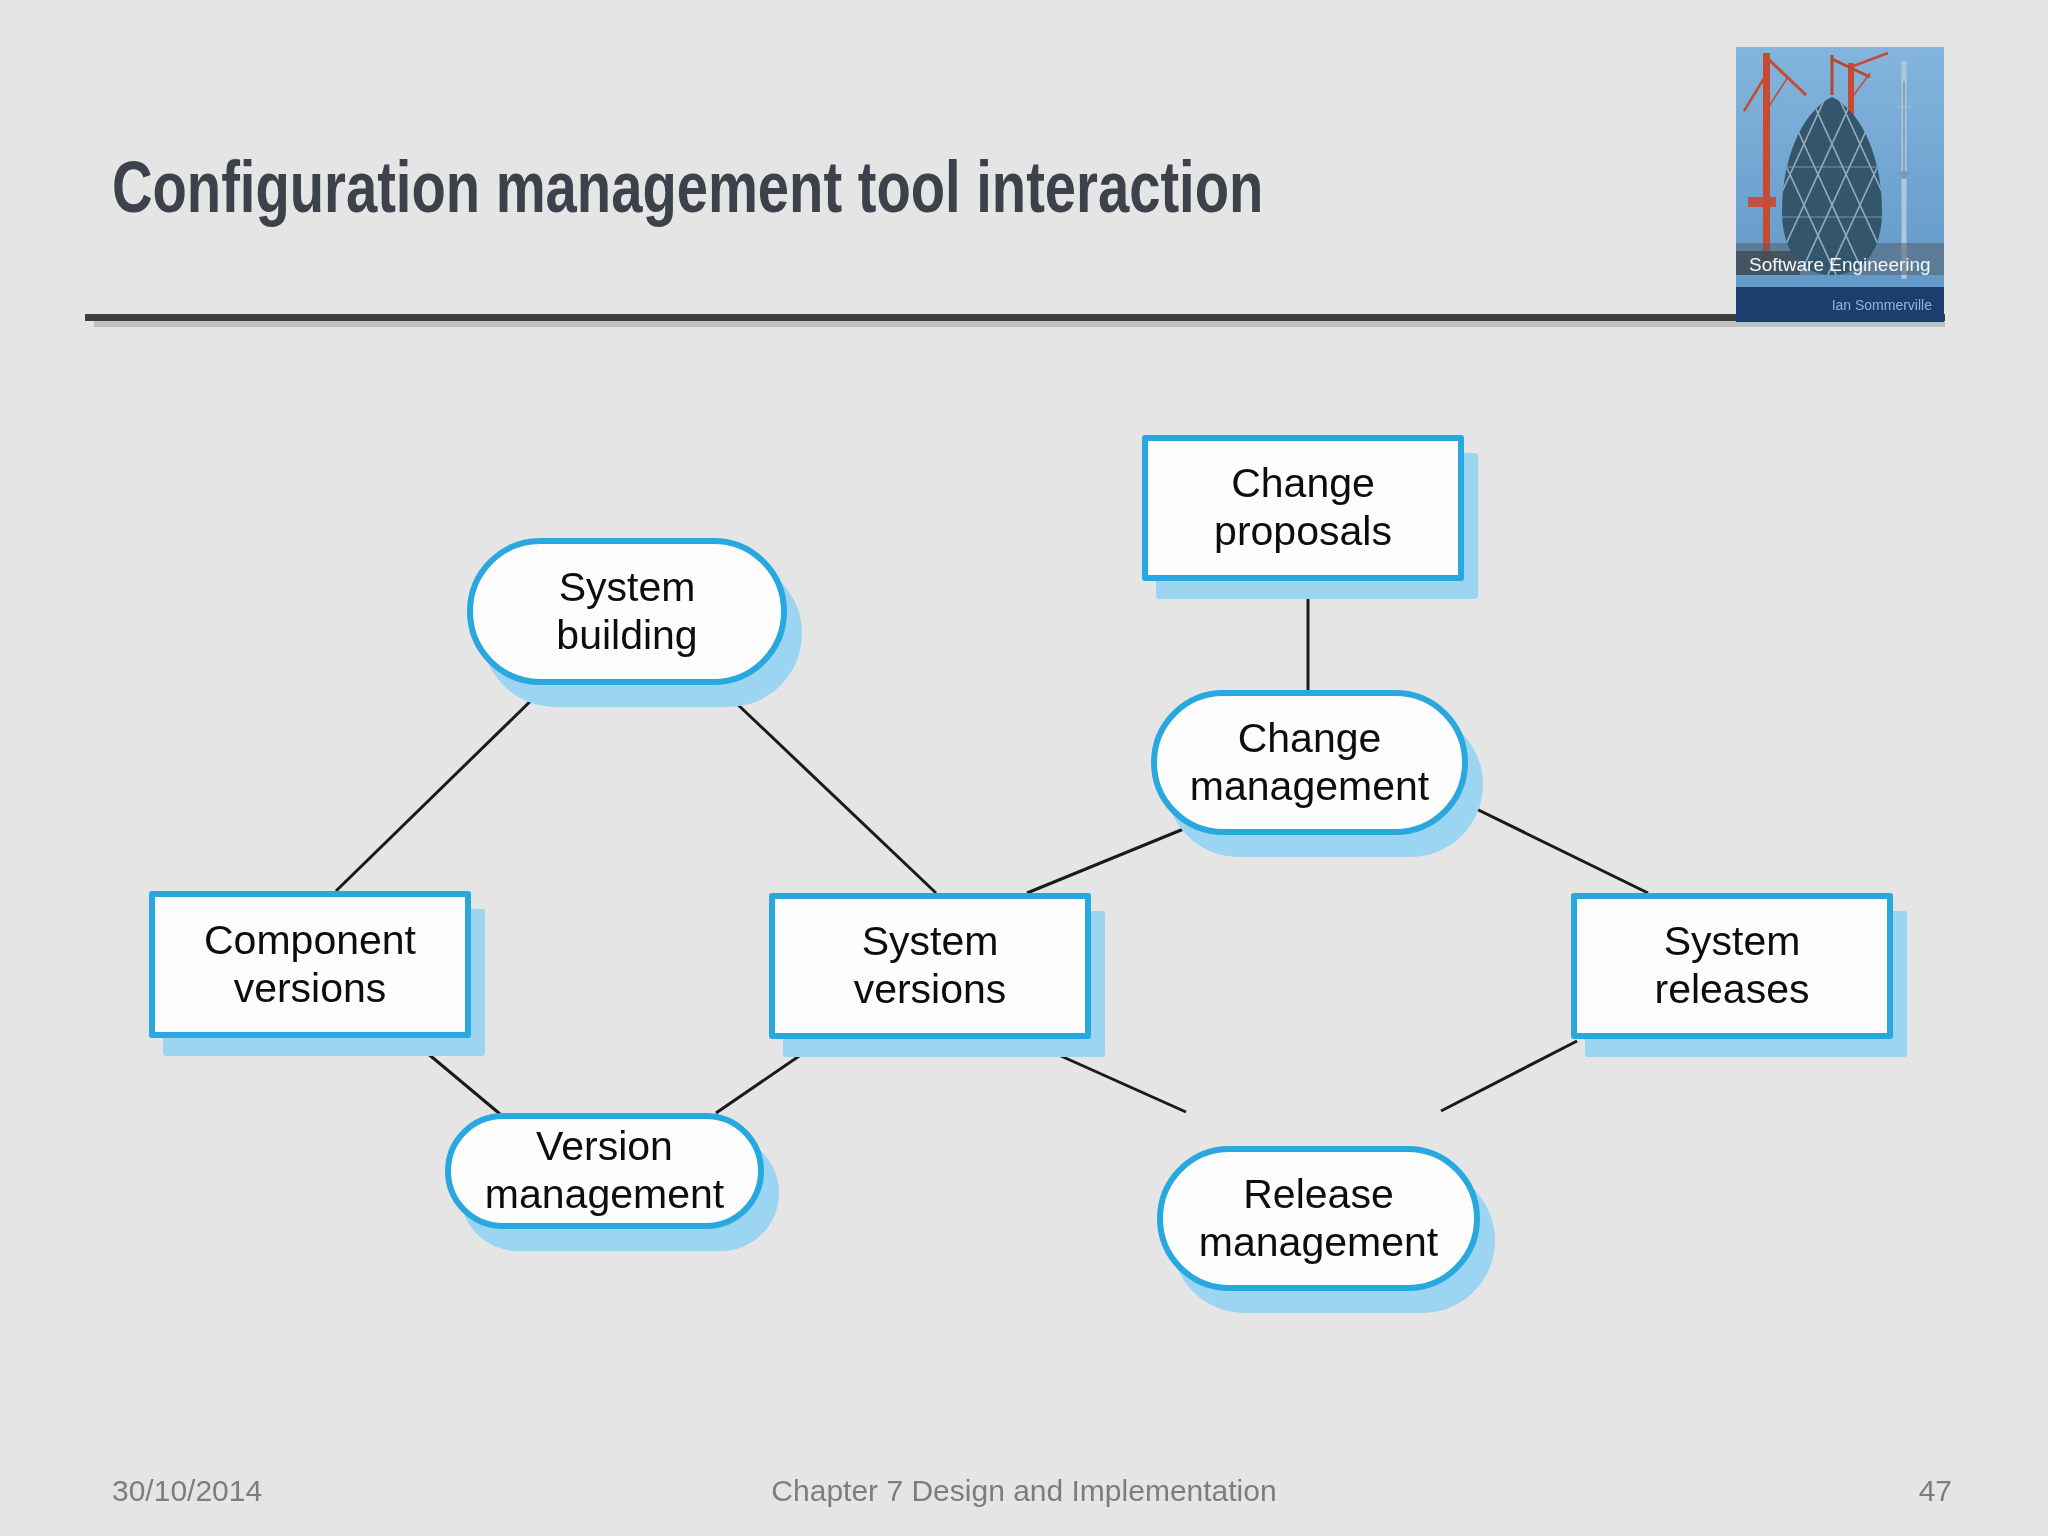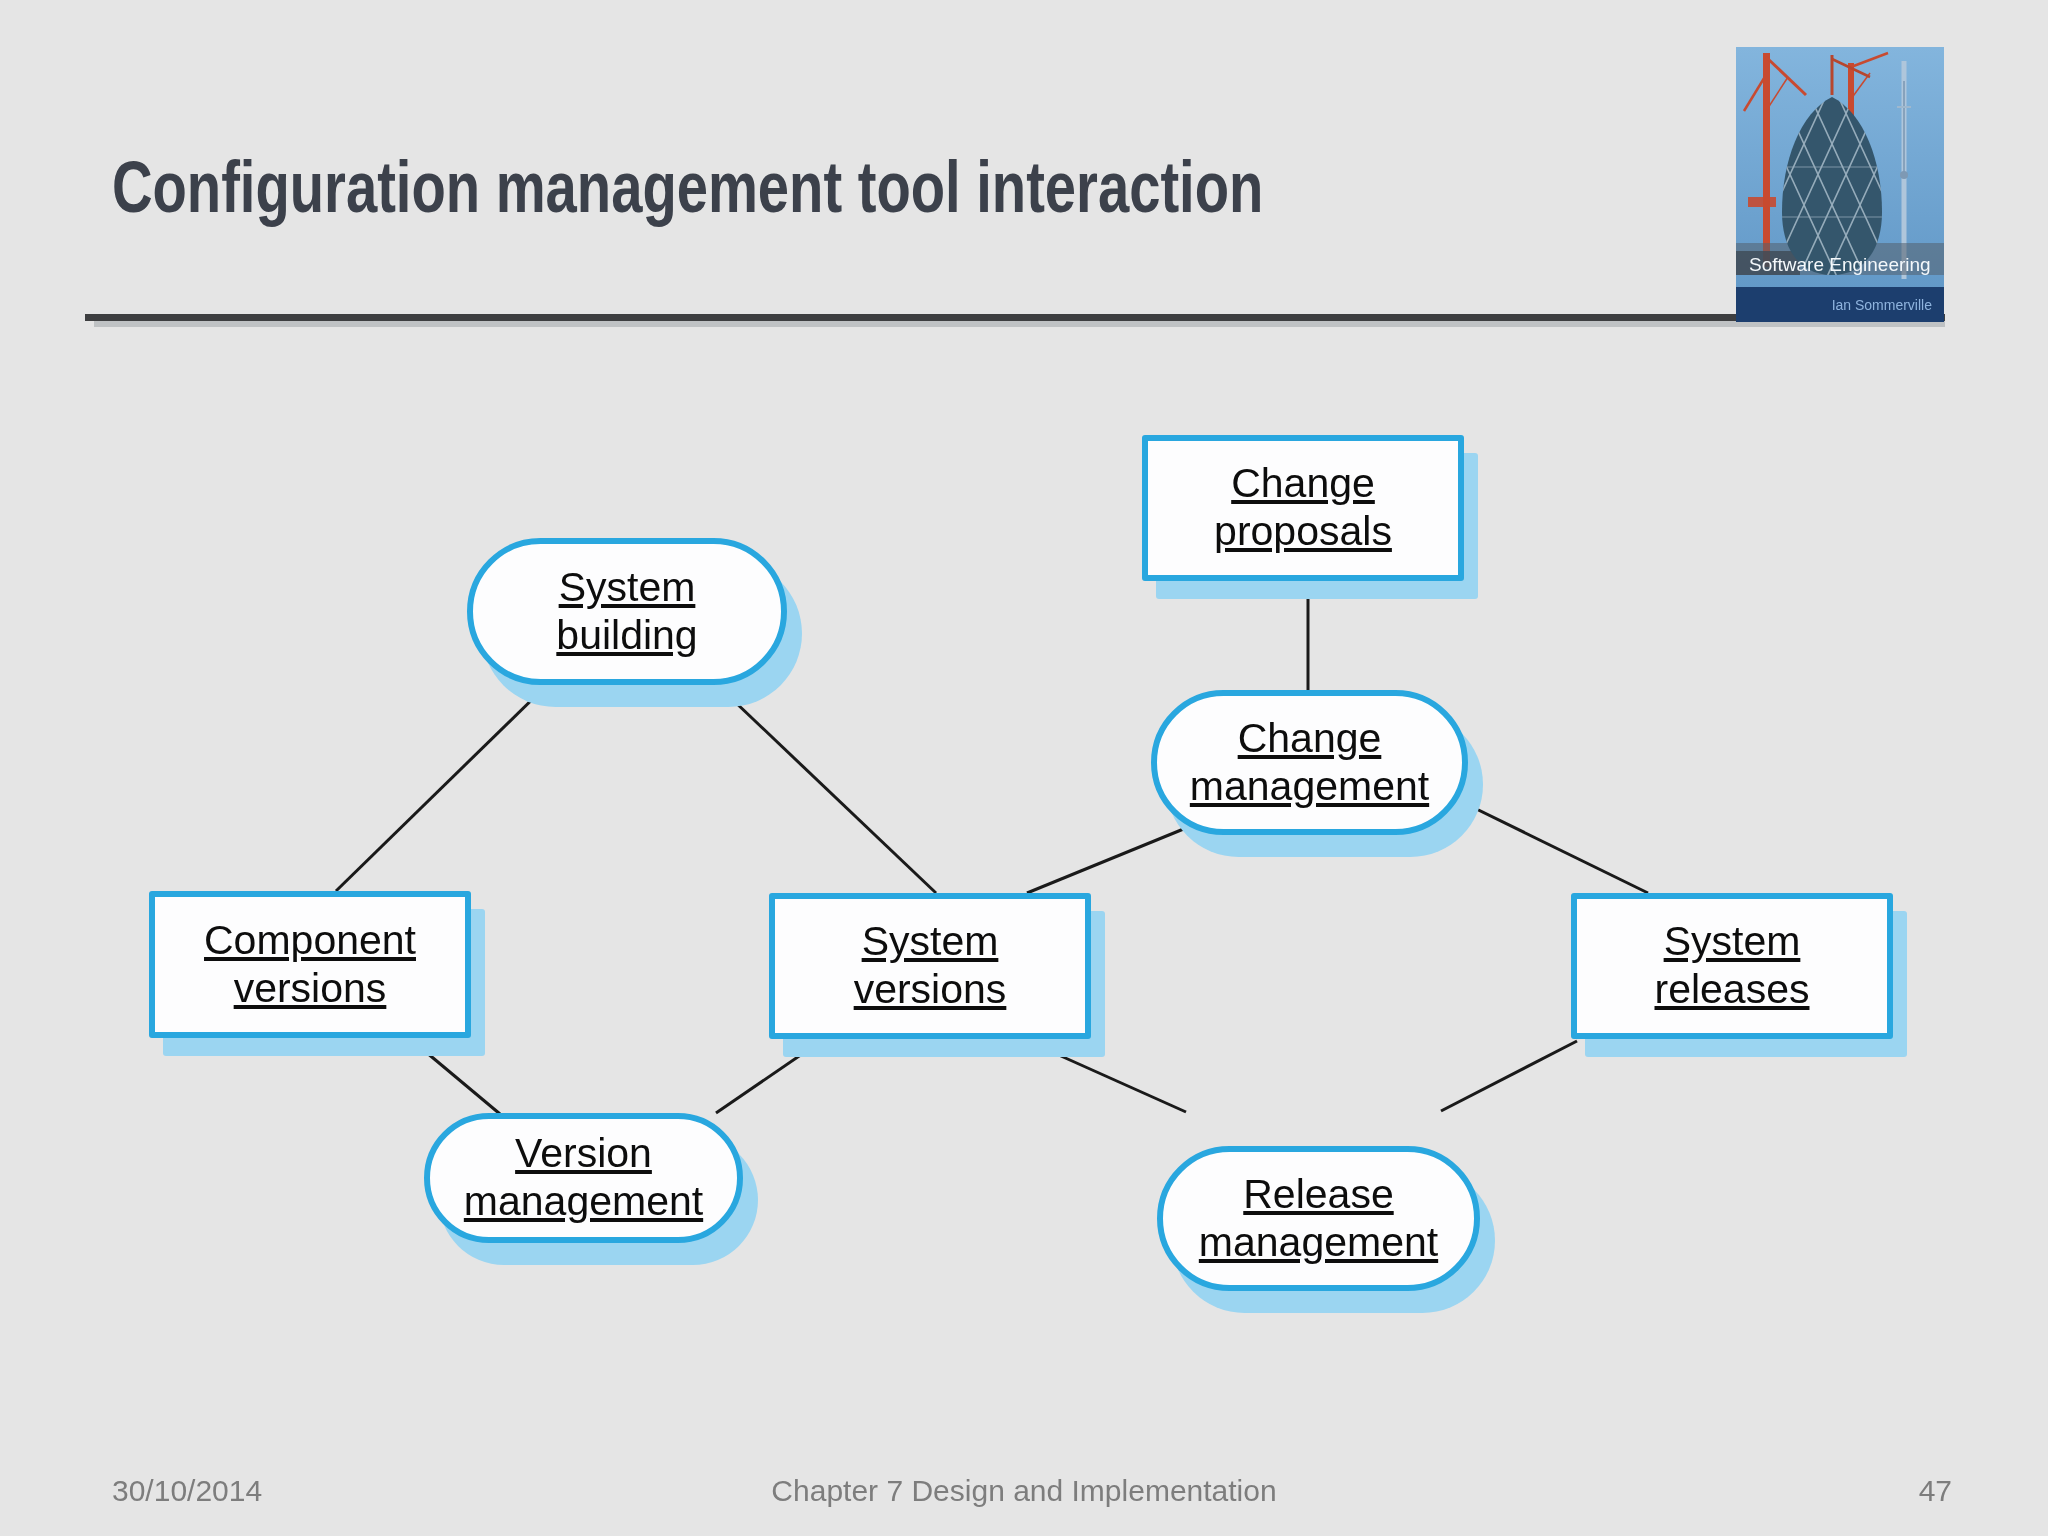--- a/index.html
+++ b/index.html
@@ -12,32 +12,32 @@
   .rule-bar{position:absolute;left:85px;top:314px;width:1860px;height:7px;background:#3D3E40;}
   .rule-shadow{position:absolute;left:94px;top:321px;width:1851px;height:6px;background:#B9BCBE;opacity:.85;}
 
   
   .book{position:absolute;left:1736px;top:47px;width:208px;height:275px;z-index:5;}
 
   
   .edges{position:absolute;left:0;top:0;width:2048px;height:1536px;z-index:1;}
   .edges line{stroke:#1A1A1A;stroke-width:3;}
   .node{position:absolute;z-index:2;box-sizing:border-box;display:flex;align-items:center;justify-content:center;
-        background:#FDFDFE;border:6px solid #29A7DF;color:#0D0D0D;font-size:41px;line-height:1.17;text-align:center;text-decoration:underline;}
+        background:#FDFDFE;border:6px solid #29A7DF;color:#0D0D0D;font-size:41px;line-height:1.17;text-align:center;}
   .node .lbl{white-space:pre-line;}
   .rect{border-radius:3px;box-shadow:14px 18px 0 #9BD5F1;}
   .stadium{border-radius:76px;box-shadow:15px 22px 0 #9BD5F1;}
 
   #n-system-building   {left:467px; top:538px; width:320px;height:147px;}
   #n-change-proposals  {left:1142px;top:435px; width:322px;height:146px;}
   #n-change-management {left:1151px;top:690px; width:317px;height:145px;}
   #n-component-versions{left:149px; top:891px; width:322px;height:147px;}
   #n-system-versions   {left:769px; top:893px; width:322px;height:146px;}
   #n-system-releases   {left:1571px;top:893px; width:322px;height:146px;}
-  #n-version-management{left:424px; top:1113px;width:319px;height:130px;}
+  #n-version-management{left:445px; top:1113px;width:319px;height:116px;}
   #n-release-management{left:1157px;top:1104px;width:323px;height:145px;margin-top:42px;}
 
   
   .footer-item{position:absolute;font-size:30px;color:#7D7D7D;}
   .f-date{left:112px;top:1474px;}
   .f-center{left:0;top:1474px;width:2048px;text-align:center;}
   .f-page{left:1800px;top:1474px;width:152px;text-align:right;}
 </style>
 </head>
 <body>

